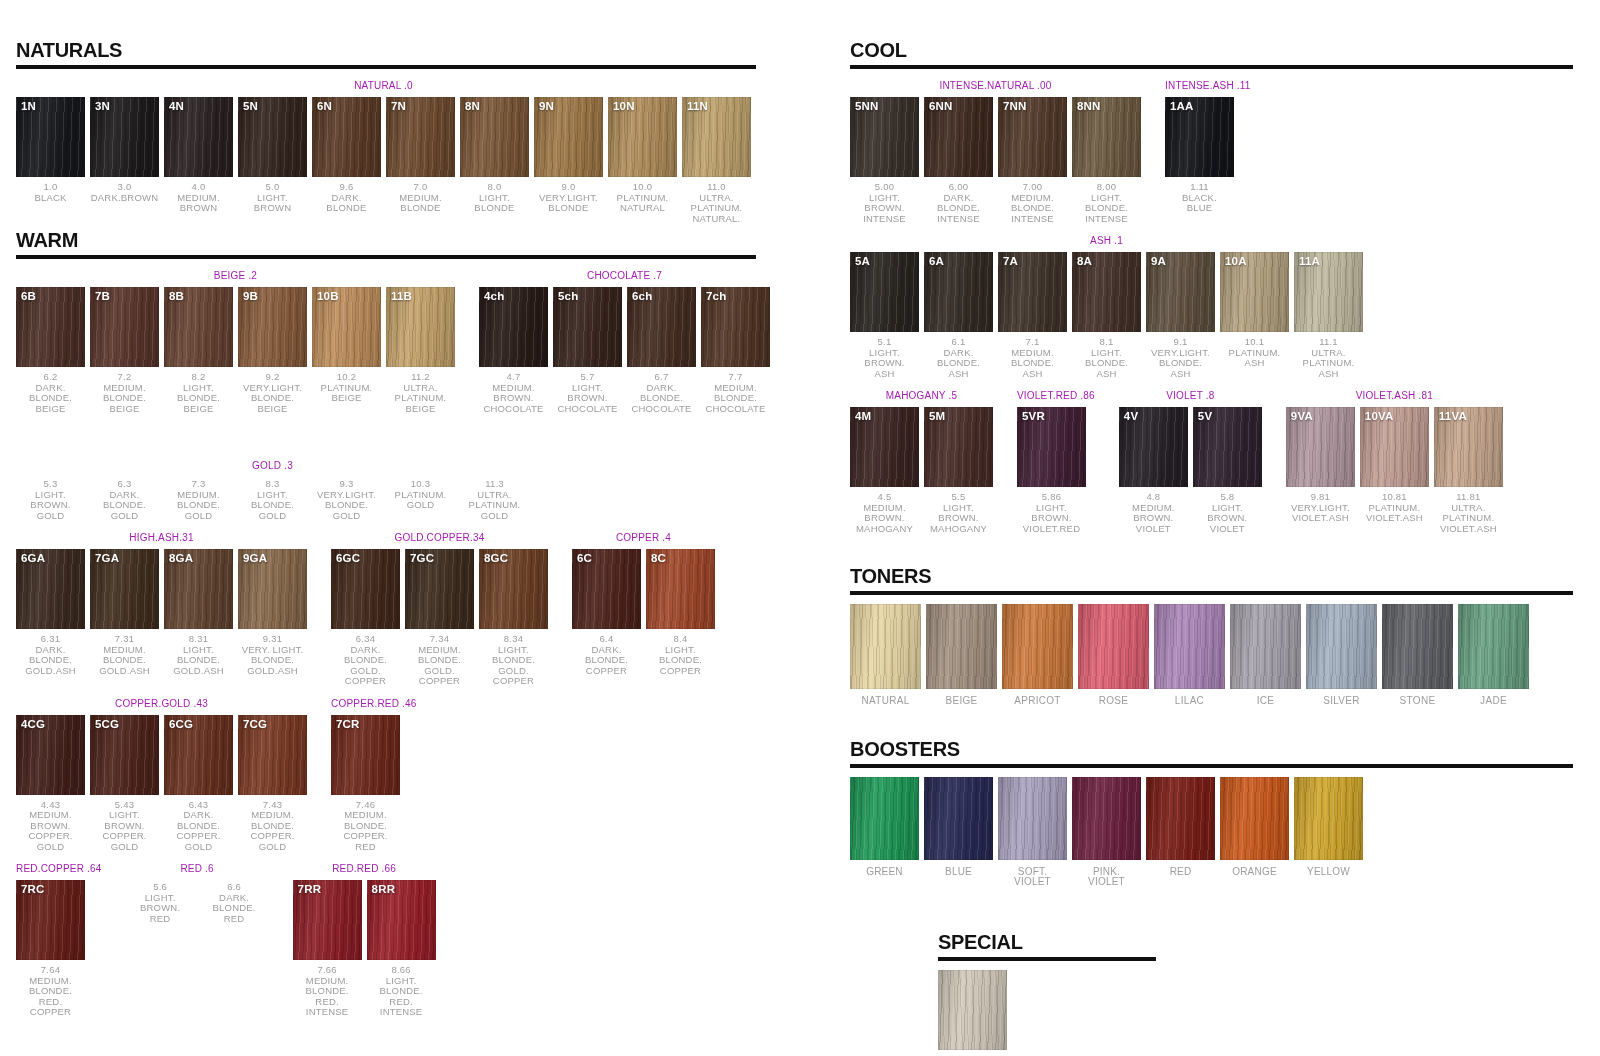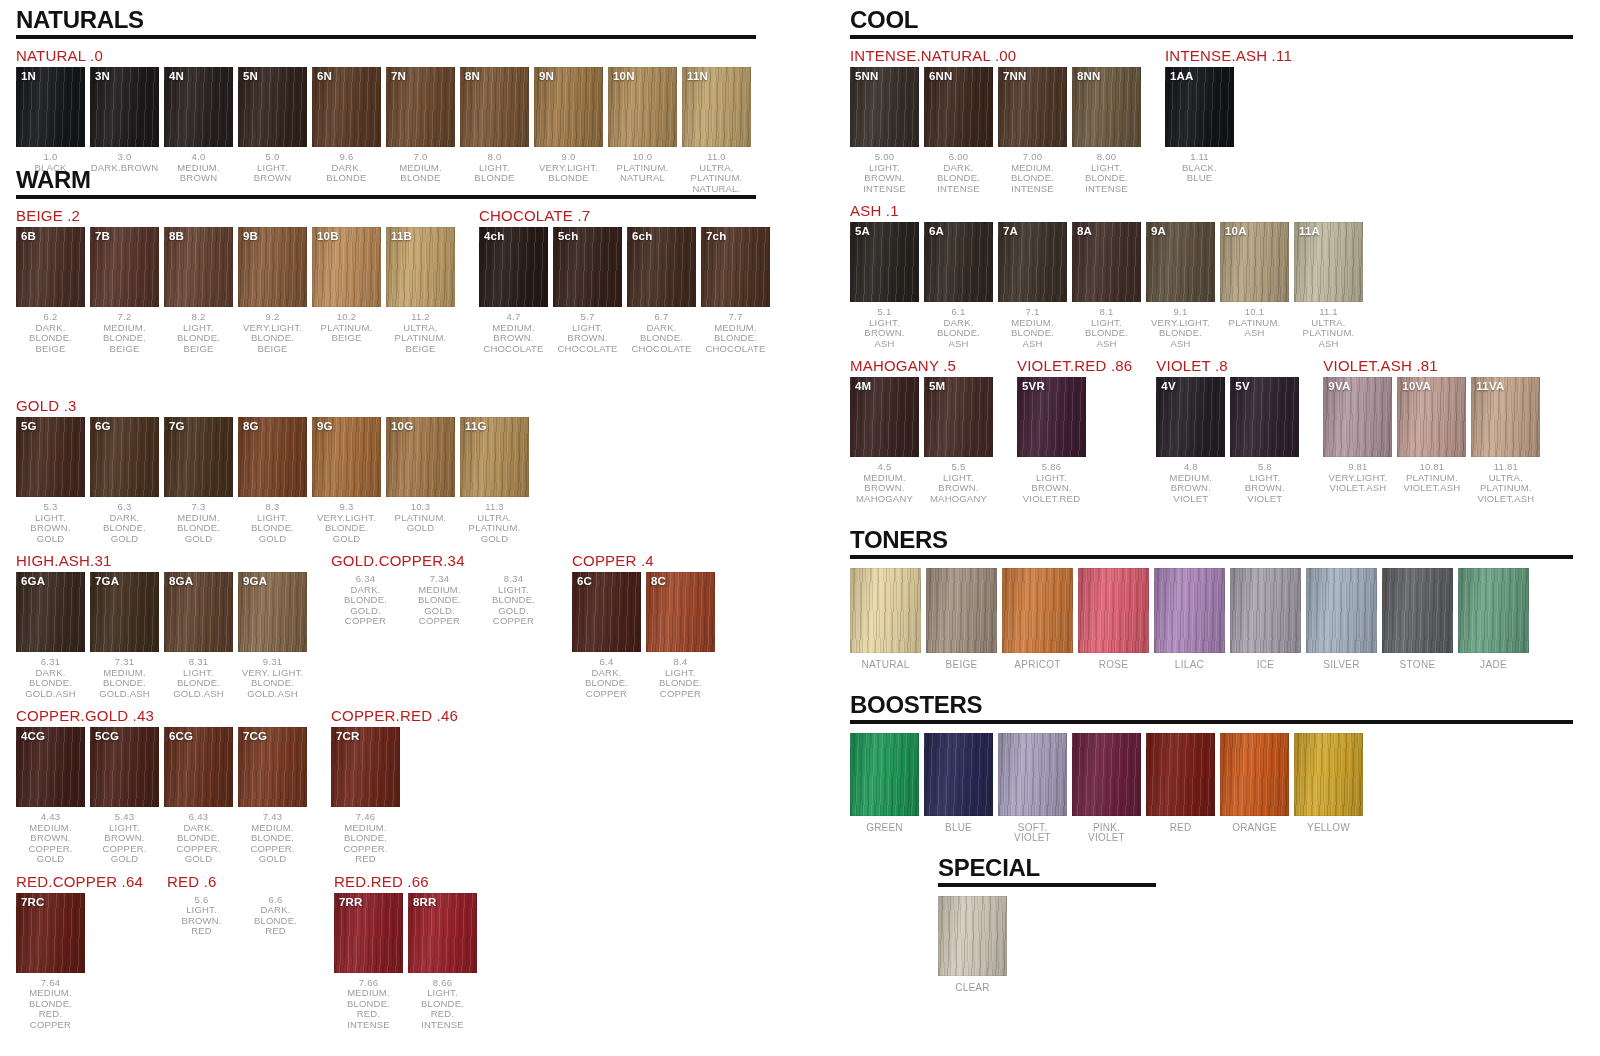--- a/index.html
+++ b/index.html
@@ -2,24 +2,24 @@
 <html><head>
 <meta charset="utf-8">
 <style>
   html,body{margin:0;padding:0;width:1600px;height:1056px;background:#ffffff;overflow:hidden;
     font-family:"Liberation Sans",sans-serif;}
   .column{position:absolute;top:8px;}
   #left-column{left:16px;width:740px;}
   #right-column{left:850px;width:723px;}
   .section{margin-top:12px;}
   .section:first-child{margin-top:0;}
-  .section-title{font-weight:700;font-size:24px;line-height:24px;letter-spacing:-0.3px;color:#121212;}
+  .section-title{font-weight:700;font-size:20px;line-height:24px;letter-spacing:-0.3px;color:#121212;margin-top:30px;}
   .title-rule{height:4px;background:#101010;margin-top:3px;}
   .row{display:flex;gap:24px;margin-top:9px;align-items:flex-start;}
-  .group-heading{font-size:15px;line-height:16px;margin-bottom:3px;color:#b91c1c;letter-spacing:.2px;}
+  .group-heading{font-size:10px;line-height:16px;margin-bottom:3px;color:#a21caf;letter-spacing:.2px;text-align:center;}
   .swatch-row{display:flex;gap:5px;}
   .label-row{display:flex;gap:5px;margin-top:5px;}
   .swatch{position:relative;width:69px;height:80px;background-color:var(--c);
     background-image:
       repeating-linear-gradient(92deg, rgba(255,255,255,.12) 0 1px, rgba(255,255,255,0) 1px 4px, rgba(0,0,0,.16) 4px 5px, rgba(0,0,0,0) 5px 8px),
       repeating-linear-gradient(88deg, rgba(0,0,0,.10) 0 1px, rgba(0,0,0,0) 1px 6px),
       linear-gradient(98deg, rgba(0,0,0,.20), rgba(255,255,255,.08) 35%, rgba(0,0,0,.08) 70%, rgba(0,0,0,.20));
     box-shadow:inset 0 0 0 1px rgba(0,0,0,.06);}
   .code{position:absolute;top:3px;left:5px;color:#ffffff;font-size:11.5px;font-weight:700;
     letter-spacing:.2px;text-shadow:0 1px 2px rgba(0,0,0,.45);}
@@ -200,43 +200,20 @@
             <div class="swatch-label">7.7
 MEDIUM.
 BLONDE.
 CHOCOLATE</div>
           </div>
         </div>
       </div>
       <div class="row row-1">
         <div class="group">
           <div class="group-heading">GOLD .3</div>
-          <div class="swatch-row">
-            <div class="swatch" style="--c: #4a2b20;">
-              <span class="code">5G</span>
-            </div>
-            <div class="swatch" style="--c: #503523;">
-              <span class="code">6G</span>
-            </div>
-            <div class="swatch" style="--c: #4c3420;">
-              <span class="code">7G</span>
-            </div>
-            <div class="swatch" style="--c: #7c4527;">
-              <span class="code">8G</span>
-            </div>
-            <div class="swatch" style="--c: #a86f3c;">
-              <span class="code">9G</span>
-            </div>
-            <div class="swatch" style="--c: #a5794a;">
-              <span class="code">10G</span>
-            </div>
-            <div class="swatch" style="--c: #b69159;">
-              <span class="code">11G</span>
-            </div>
-          </div>
           <div class="label-row">
             <div class="swatch-label">5.3
 LIGHT.
 BROWN.
 GOLD</div>
             <div class="swatch-label">6.3
 DARK.
 BLONDE.
 GOLD</div>
             <div class="swatch-label">7.3
@@ -292,20 +269,31 @@
 BLONDE.
 GOLD.ASH</div>
             <div class="swatch-label">9.31
 VERY. LIGHT.
 BLONDE.
 GOLD.ASH</div>
           </div>
         </div>
         <div class="group">
           <div class="group-heading">GOLD.COPPER.34</div>
+          <div class="swatch-row">
+            <div class="swatch" style="--c: #45291c;">
+              <span class="code">6GC</span>
+            </div>
+            <div class="swatch" style="--c: #3f2d1f;">
+              <span class="code">7GC</span>
+            </div>
+            <div class="swatch" style="--c: #6f4126;">
+              <span class="code">8GC</span>
+            </div>
+          </div>
           <div class="label-row">
             <div class="swatch-label">6.34
 DARK.
 BLONDE.
 GOLD.
 COPPER</div>
             <div class="swatch-label">7.34
 MEDIUM.
 BLONDE.
 GOLD.

